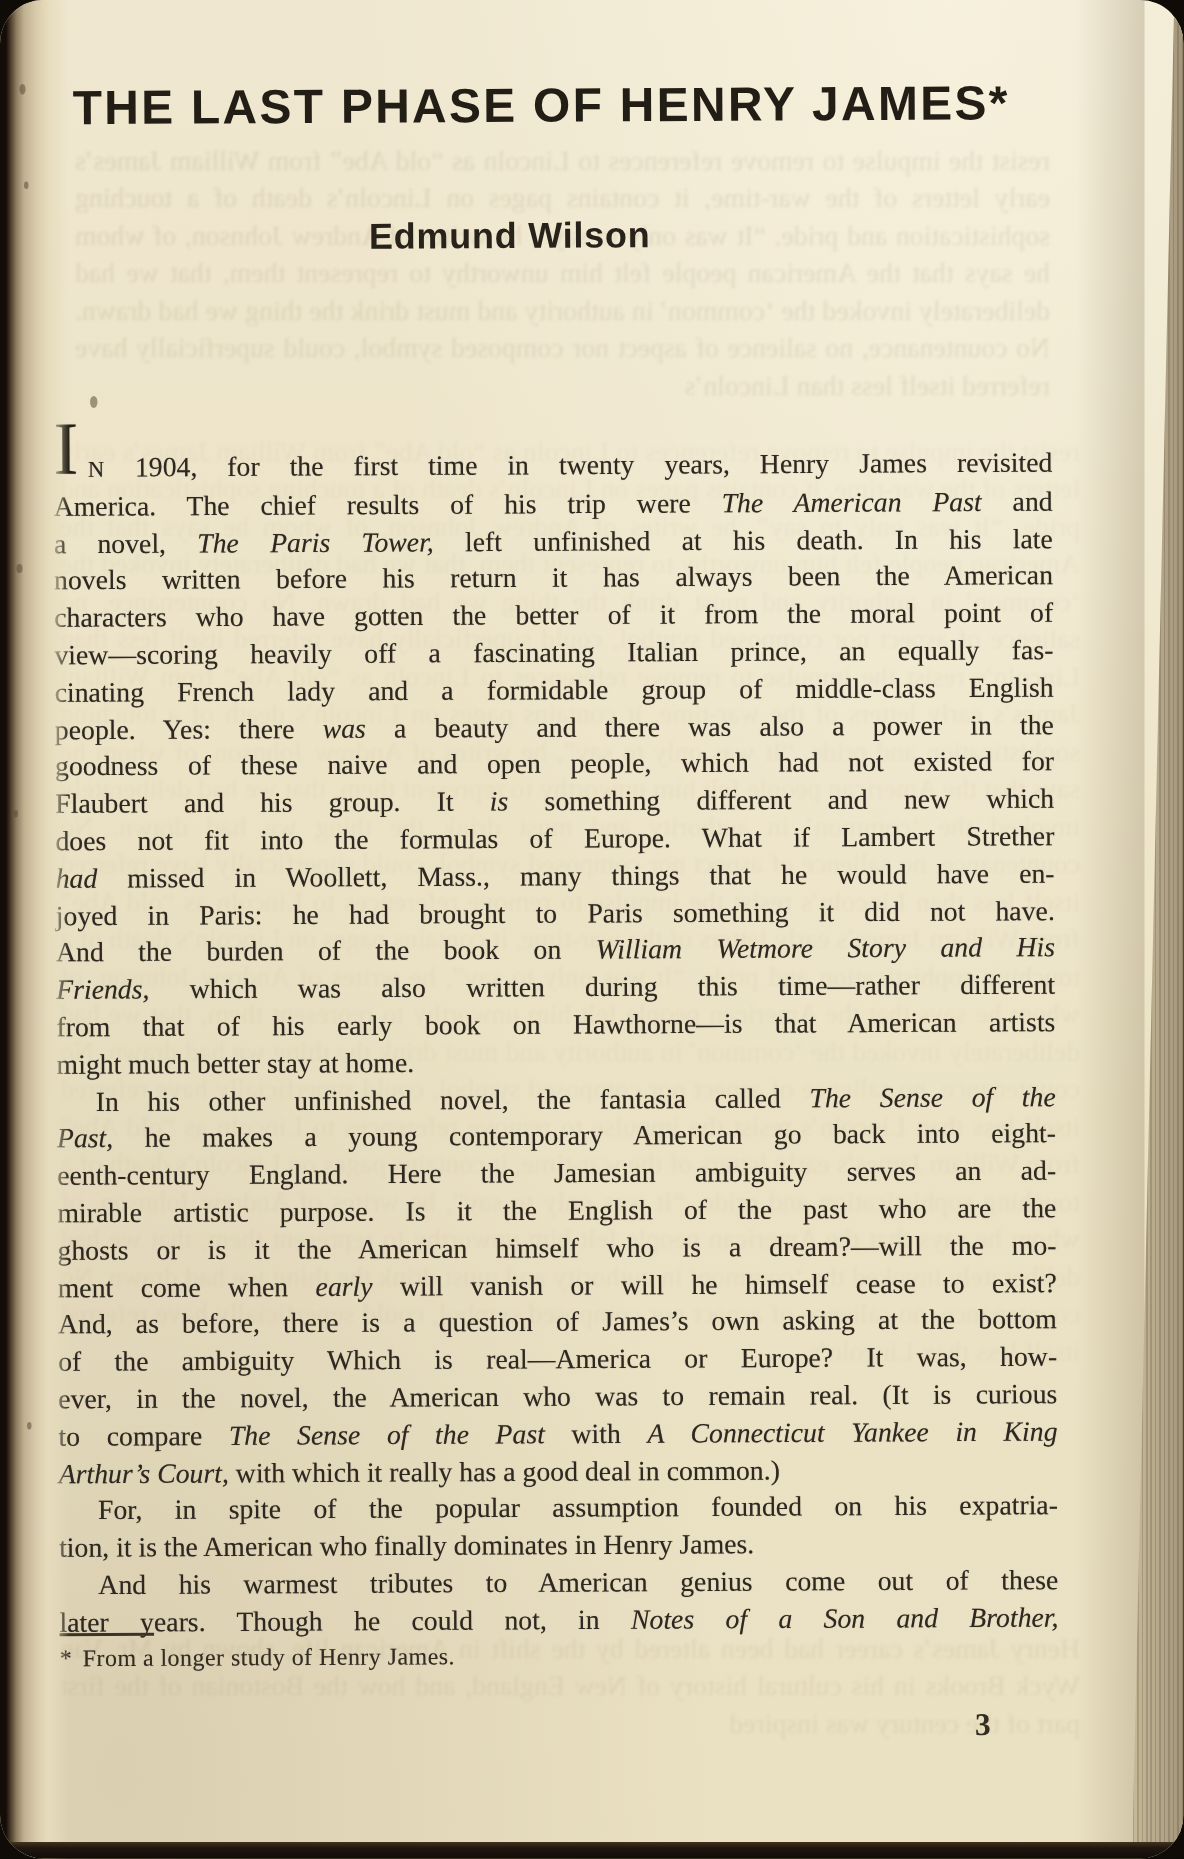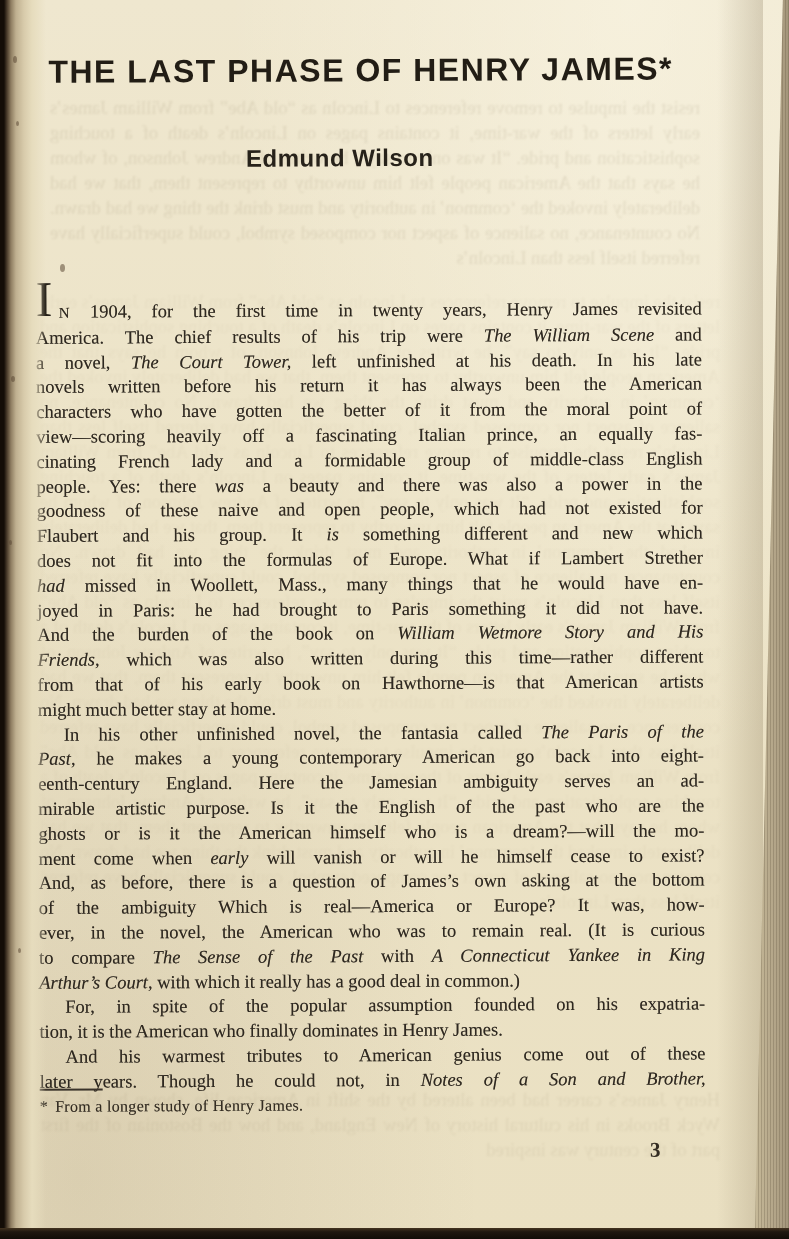--- a/index.html
+++ b/index.html
@@ -1,21 +1,21 @@
 <!DOCTYPE html>
 <html><head>
 <meta charset="utf-8">
 <style>
   html,body{margin:0;padding:0;}
   body{
     width:789px;height:1239px;overflow:hidden;position:relative;
     background:#0f0b07;
     font-family:"Liberation Serif",serif;
   }
-  .photo{position:absolute;inset:0;overflow:hidden;}
+  .photo{position:absolute;inset:0;overflow:hidden;border-radius:29px;}
   
   .page{
     position:absolute;inset:0;
     background:
       radial-gradient(ellipse at 80% 0%, rgba(252,248,232,0.55), rgba(252,248,232,0) 45%),
       radial-gradient(ellipse at 10% 95%, rgba(120,98,66,0.14), rgba(120,98,66,0) 40%),
       linear-gradient(180deg,#efe7cf 0%, #ece3c7 40%, #eae0c2 100%);
   }
   
   .gutter{
@@ -108,37 +108,37 @@
   <div class="bleed bleed-upper">resist the impulse to remove references to Lincoln as “old Abe” from William James’s early letters of the war-time, it contains pages on Lincoln’s death of a touching sophistication and pride. “It was only to say”, he writes of Andrew Johnson, of whom he says that the American people felt him unworthy to represent them, that we had deliberately invoked the ‘common’ in authority and must drink the thing we had drawn. No countenance, no salience of aspect nor composed symbol, could superficially have referred itself less than Lincoln’s</div>
   <div class="bleed bleed-main">resist the impulse to remove references to Lincoln as “old Abe” from William James’s early letters of the war-time, it contains pages on Lincoln’s death of a touching sophistication and pride. “It was only to say”, he writes of Andrew Johnson, of whom he says that the American people felt him unworthy to represent them, that we had deliberately invoked the ‘common’ in authority and must drink the thing we had drawn. No countenance, no salience of aspect nor composed symbol, could superficially have referred itself less than Lincoln’s resist the impulse to remove references to Lincoln as “old Abe” from William James’s early letters of the war-time, it contains pages on Lincoln’s death of a touching sophistication and pride. “It was only to say”, he writes of Andrew Johnson, of whom he says that the American people felt him unworthy to represent them, that we had deliberately invoked the ‘common’ in authority and must drink the thing we had drawn. No countenance, no salience of aspect nor composed symbol, could superficially have referred itself less than Lincoln’s resist the impulse to remove references to Lincoln as “old Abe” from William James’s early letters of the war-time, it contains pages on Lincoln’s death of a touching sophistication and pride. “It was only to say”, he writes of Andrew Johnson, of whom he says that the American people felt him unworthy to represent them, that we had deliberately invoked the ‘common’ in authority and must drink the thing we had drawn. No countenance, no salience of aspect nor composed symbol, could superficially have referred itself less than Lincoln’s resist the impulse to remove references to Lincoln as “old Abe” from William James’s early letters of the war-time, it contains pages on Lincoln’s death of a touching sophistication and pride. “It was only to say”, he writes of Andrew Johnson, of whom he says that the American people felt him unworthy to represent them, that we had deliberately invoked the ‘common’ in authority and must drink the thing we had drawn. No countenance, no salience of aspect nor composed symbol, could superficially have referred itself less than Lincoln’s</div>
   <div class="bleed bleed-lower">Henry James’s career had been altered by the shift in American life, shown by Mr. Van Wyck Brooks in his cultural history of New England, and how the Bostonian of the first part of the century was inspired</div>
 
   <div class="sheet-content">
     <div class="title">THE LAST PHASE OF HENRY JAMES*</div>
     <div class="author">Edmund Wilson</div>
 
     <div class="body-text">
         <div class="line"><span class="dropcap">I</span><span class="sc">N</span> 1904, for the first time in twenty years, Henry James revisited</div>
-        <div class="line">America. The chief results of his trip were <i>The William Scene</i> and</div>
-        <div class="line">a novel, <i>The Court Tower,</i> left unfinished at his death. In his late</div>
+        <div class="line">America. The chief results of his trip were <i>The American Past</i> and</div>
+        <div class="line">a novel, <i>The Paris Tower,</i> left unfinished at his death. In his late</div>
         <div class="line">novels written before his return it has always been the American</div>
         <div class="line">characters who have gotten the better of it from the moral point of</div>
         <div class="line">view—scoring heavily off a fascinating Italian prince, an equally fas-</div>
         <div class="line">cinating French lady and a formidable group of middle-class English</div>
         <div class="line">people. Yes: there <i>was</i> a beauty and there was also a power in the</div>
         <div class="line">goodness of these naive and open people, which had not existed for</div>
         <div class="line">Flaubert and his group. It <i>is</i> something different and new which</div>
         <div class="line">does not fit into the formulas of Europe. What if Lambert Strether</div>
         <div class="line"><i>had</i> missed in Woollett, Mass., many things that he would have en-</div>
         <div class="line">joyed in Paris: he had brought to Paris something it did not have.</div>
         <div class="line">And the burden of the book on <i>William Wetmore Story and His</i></div>
         <div class="line"><i>Friends,</i> which was also written during this time—rather different</div>
         <div class="line">from that of his early book on Hawthorne—is that American artists</div>
         <div class="line end">might much better stay at home.</div>
-        <div class="line indent">In his other unfinished novel, the fantasia called <i>The Paris of the</i></div>
+        <div class="line indent">In his other unfinished novel, the fantasia called <i>The Sense of the</i></div>
         <div class="line"><i>Past,</i> he makes a young contemporary American go back into eight-</div>
         <div class="line">eenth-century England. Here the Jamesian ambiguity serves an ad-</div>
         <div class="line">mirable artistic purpose. Is it the English of the past who are the</div>
         <div class="line">ghosts or is it the American himself who is a dream?—will the mo-</div>
         <div class="line">ment come when <i>early</i> will vanish or will he himself cease to exist?</div>
         <div class="line">And, as before, there is a question of James’s own asking at the bottom</div>
         <div class="line">of the ambiguity Which is real—America or Europe? It was, how-</div>
         <div class="line">ever, in the novel, the American who was to remain real. (It is curious</div>
         <div class="line">to compare <i>The Sense of the Past</i> with <i>A Connecticut Yankee in King</i></div>
         <div class="line end"><i>Arthur’s Court,</i> with which it really has a good deal in common.)</div>

